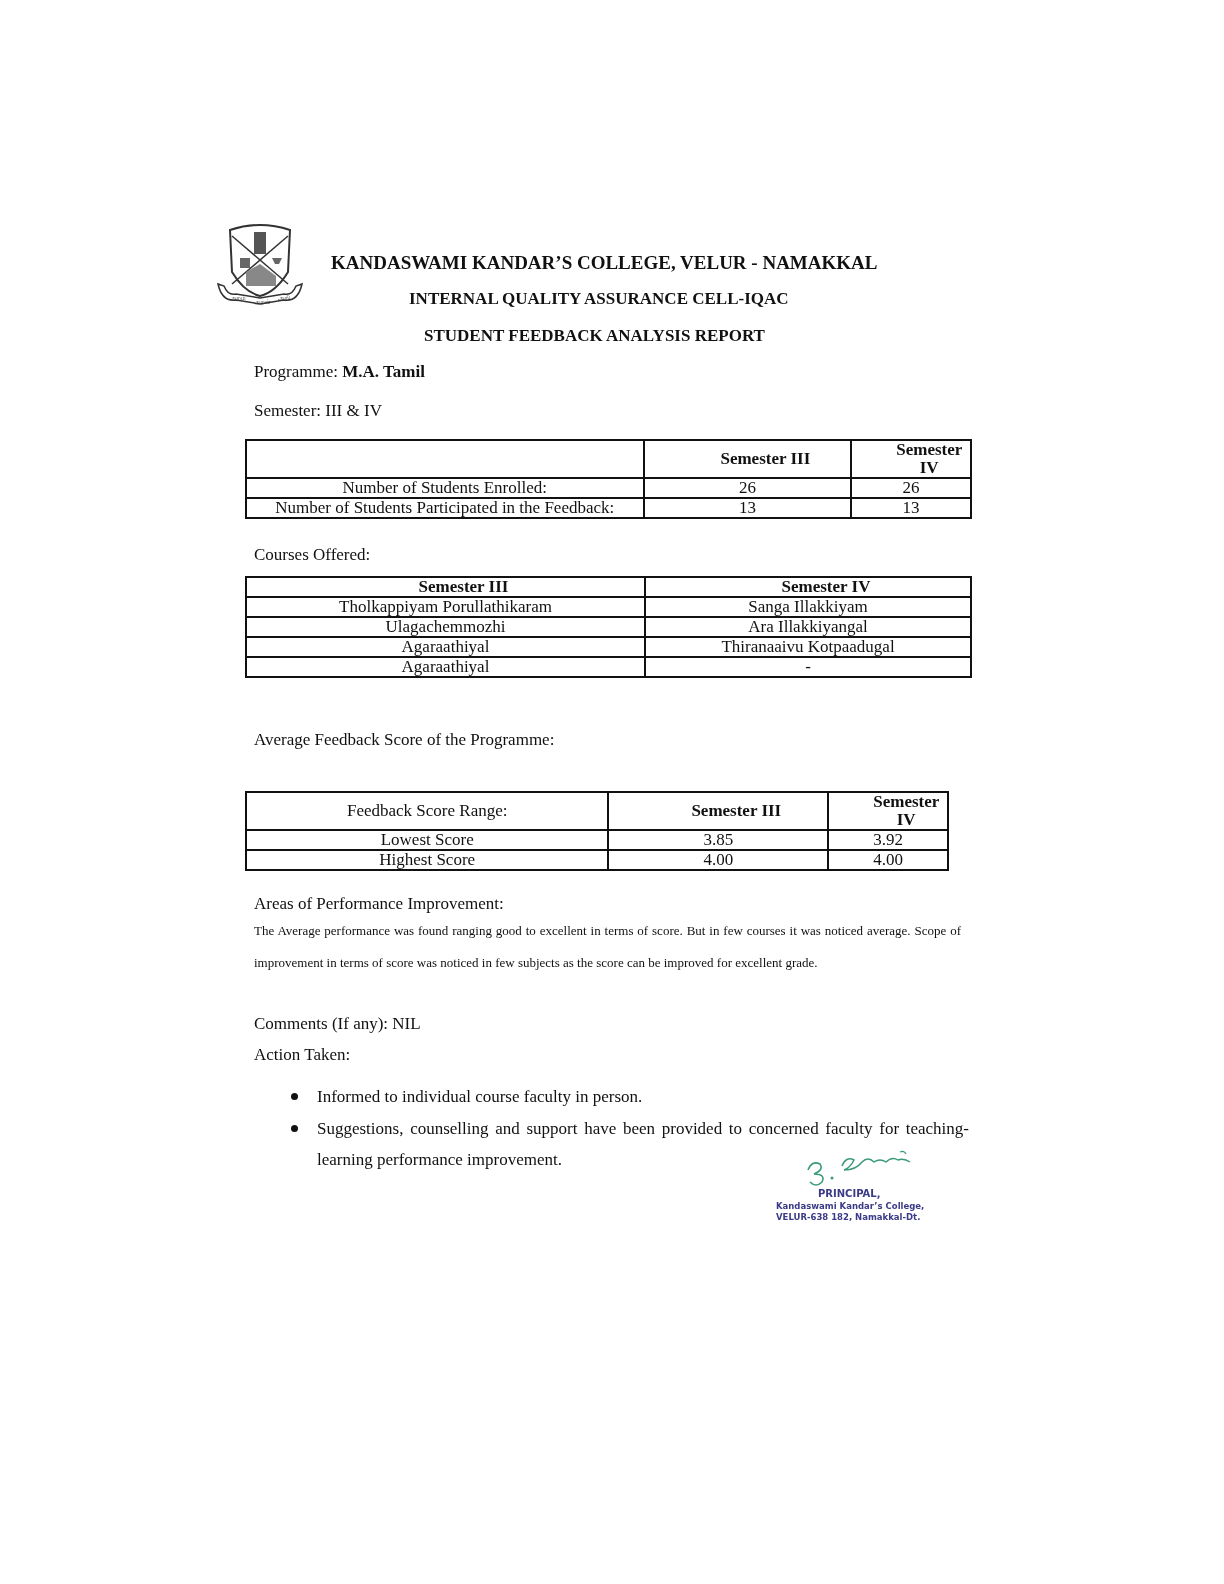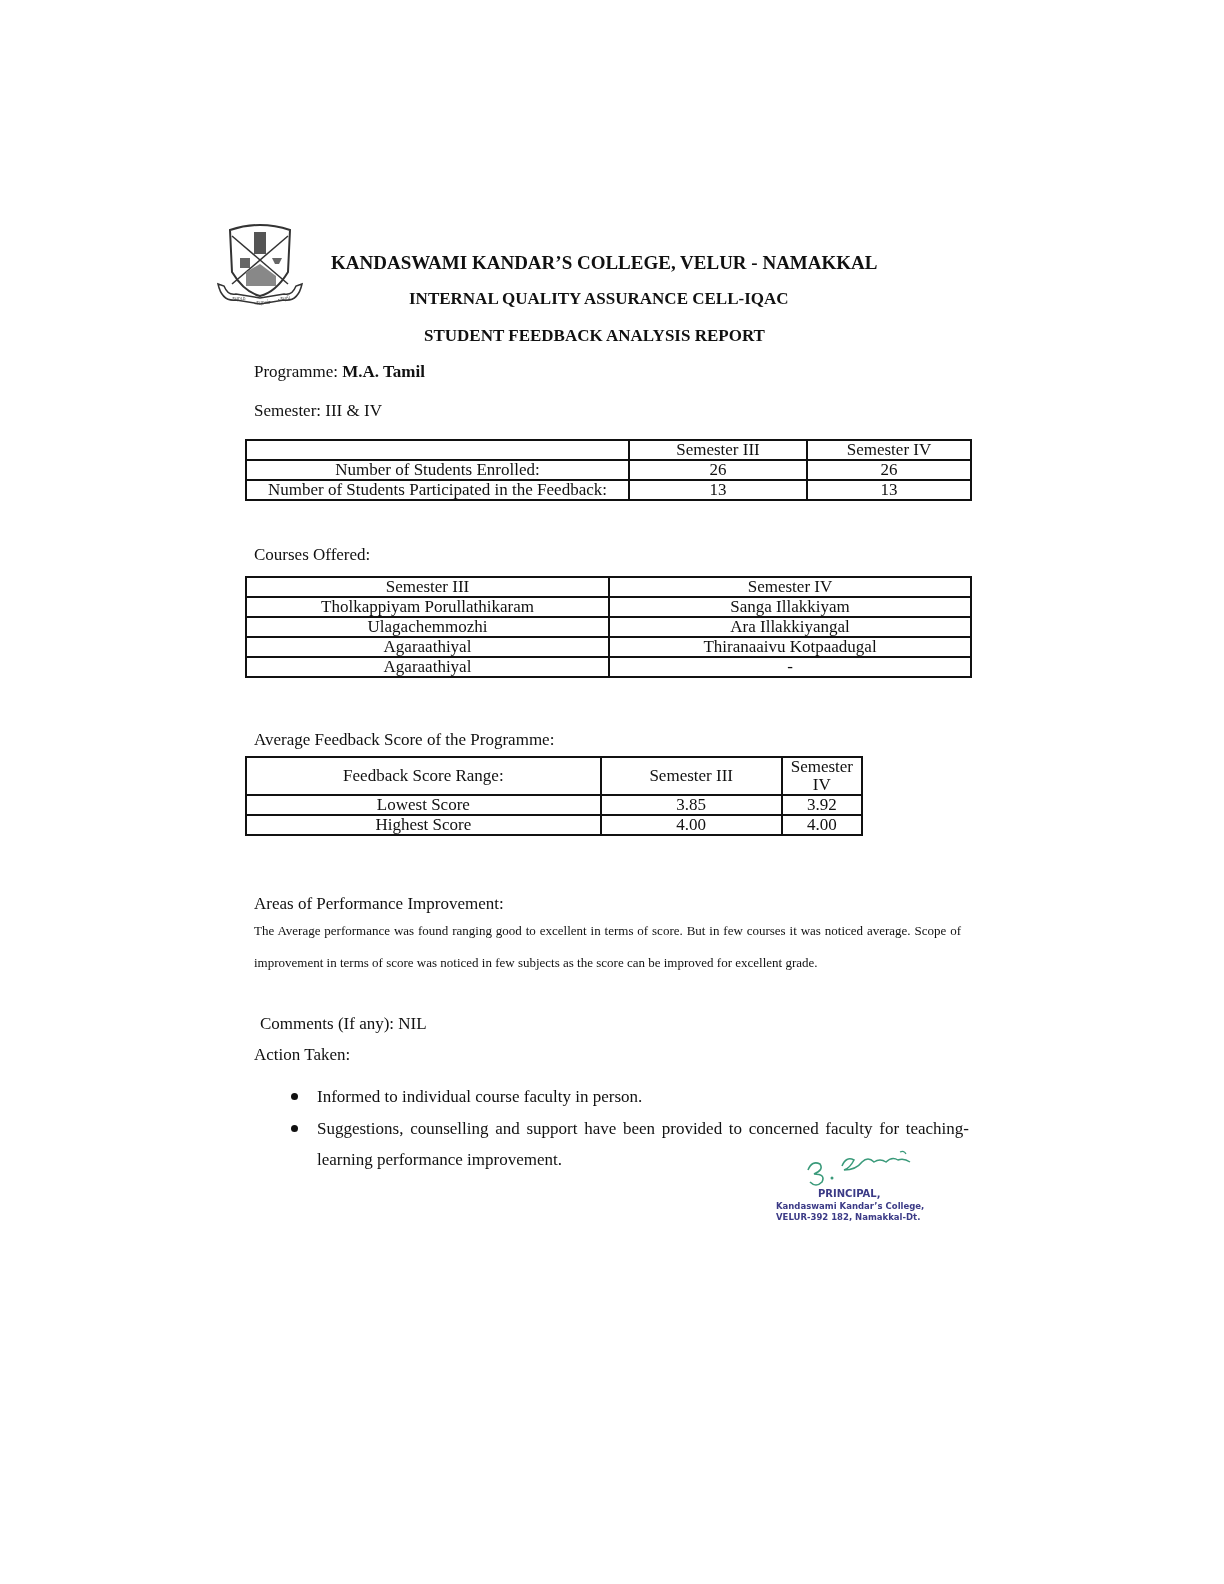--- a/index.html
+++ b/index.html
@@ -4,21 +4,21 @@
 <style>
   html, body { margin: 0; padding: 0; background: #ffffff; }
   body { width: 1224px; height: 1584px; position: relative; font-family: "Liberation Serif", serif; color: #111; overflow: hidden; }
   .abs { position: absolute; }
   .logo { left: 216px; top: 222px; width: 88px; height: 90px; }
   .h2 { left: 409px; top: 289px; font-weight: bold; font-size: 17px; white-space: nowrap; }
   .h3 { left: 424px; top: 326px; font-weight: bold; font-size: 17px; white-space: nowrap; }
   .txt { font-size: 17px; white-space: nowrap; }
   table.doc { position: absolute; border-collapse: collapse; font-size: 17px; }
   table.doc td, table.doc th { border: 2px solid #111; padding: 0 8px; height: 18px; line-height: 18px; }
-  table.doc th { font-weight: normal; text-align: center; }
+  table.doc th { font-weight: bold; text-align: center; padding-left: 44px; }
   table.doc td.c { text-align: center; }
   table.doc td.l { text-align: center; }
   .para { left: 254px; width: 707px; font-size: 13px; line-height: 31.5px; text-align: justify; }
   .bullets { left: 280px; width: 681px; top: 1073px; font-size: 17px; line-height: 31.5px; margin: 8px; padding: 0; list-style: none; }
   .bullets li { position: relative; padding-left: 29px; text-align: justify; }
   .bullets li .dot { position: absolute; left: 3px; top: 12px; width: 7px; height: 7px; background: #111; border-radius: 50%; }
   .sig { left: 770px; top: 1148px; width: 160px; height: 80px; }
   .sig .scrawl { position: absolute; left: 20px; top: 0; width: 130px; height: 40px; }
   .sig .t1 { position: absolute; left: 48px; top: 40px; font-family: "DejaVu Sans", sans-serif; font-weight: bold; font-size: 10px; color: #3b3a86; white-space: nowrap; }
   .sig .t2 { position: absolute; left: 6px; top: 53px; font-family: "DejaVu Sans", sans-serif; font-weight: bold; font-size: 8.5px; color: #3b3a86; white-space: nowrap; }
@@ -96,21 +96,21 @@
   </tr>
   <tr>
     <td class="l">Agaraathiyal</td>
     <td class="c">-</td>
   </tr>
 </tbody>
   </table>
 
 <div class="abs txt" style="left:254px; top:730px;">Average Feedback Score of the Programme:</div>
 
-<table class="doc" style="left:245px; top:756px; width:618px;">
+<table class="doc" style="left:245px; top:791px; width:704px;">
   <tbody>
       <tr>
     <td class="l" style="width:345px;">Feedback Score Range:</td>
     <th style="width:166px;">Semester III</th>
     <th>Semester IV</th>
   </tr>
   <tr>
     <td class="l">Lowest Score</td>
     <td class="c">3.85</td>
     <td class="c">3.92</td>
@@ -118,31 +118,31 @@
   <tr>
     <td class="l">Highest Score</td>
     <td class="c">4.00</td>
     <td class="c">4.00</td>
   </tr>
 </tbody>
   </table>
 
 <div class="abs txt" style="left:254px; top:894px;font-family:Liberation Serif, serif;">Areas of Performance Improvement:</div>
 <div class="abs para" style="top:915px;">The Average performance was found ranging good to excellent in terms of score. But in few courses it was noticed average. Scope of improvement in terms of score was noticed in few subjects as the score can be improved for excellent grade.</div>
-<div class="abs txt" style="left:260px; top:1014px;">Comments (If any): NIL</div>
+<div class="abs txt" style="left:254px; top:1014px;">Comments (If any): NIL</div>
 <div class="abs txt" style="left:254px; top:1045px;">Action Taken:</div>
 
 <ul class="abs bullets">
   <li><span class="dot"></span><span>Informed to individual course faculty in person.</span></li>
   <li><span class="dot"></span><span>Suggestions, counselling and support have been provided to concerned faculty for teaching-learning performance improvement.</span></li>
 </ul>
 
 <div class="abs sig">
   <svg class="scrawl" viewBox="0 0 130 40">
     <path d="M18 22 Q22 12 30 16 Q34 22 24 26 Q36 26 32 34 Q26 40 20 34" fill="none" stroke="#3a9a7a" stroke-width="1.6"></path>
     <circle cx="42" cy="30" r="1.5" fill="#3a9a7a"></circle>
     <path d="M52 18 Q56 8 64 12 Q60 20 54 22 Q66 22 72 14 Q78 8 84 14 Q90 10 96 14 Q102 8 108 12 Q114 10 120 14" fill="none" stroke="#3a9a7a" stroke-width="1.5"></path>
     <path d="M110 4 Q114 2 116 6" fill="none" stroke="#3a9a7a" stroke-width="1.2"></path>
   </svg>
   <div class="t1">PRINCIPAL,</div>
   <div class="t2">Kandaswami Kandar’s College,</div>
-  <div class="t3">VELUR-392 182, Namakkal-Dt.</div>
+  <div class="t3">VELUR-638 182, Namakkal-Dt.</div>
 </div>
 
 </body></html>

